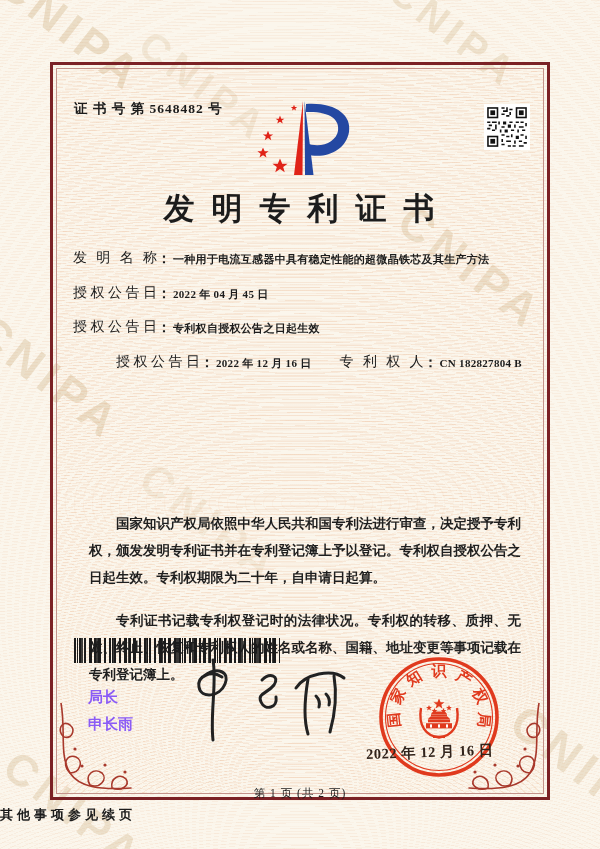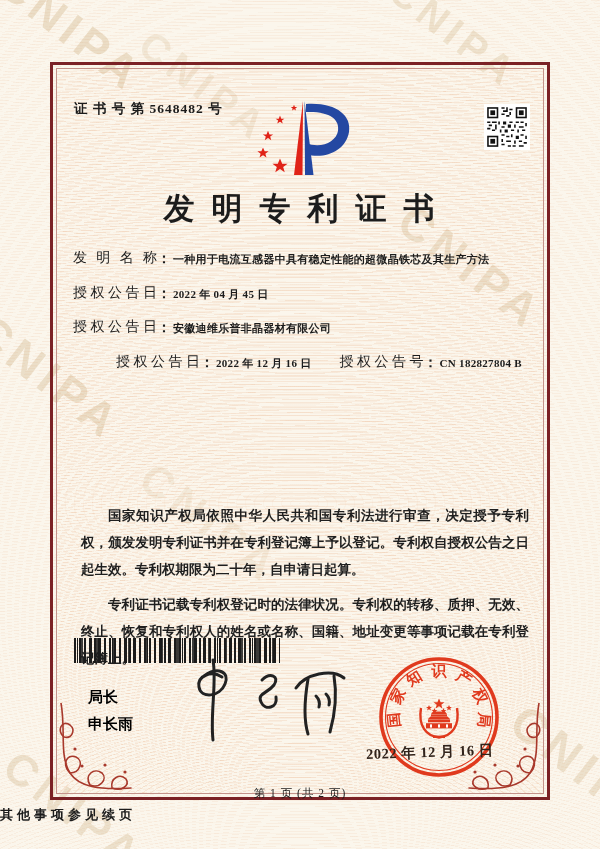--- a/index.html
+++ b/index.html
@@ -44,31 +44,31 @@
   .fields{position:absolute;left:73px;top:249px;width:470px;z-index:2;}
   .row{position:relative;height:21px;margin-bottom:13.5px;white-space:nowrap;}
   .lbl{display:inline-block;width:84px;font-size:14px;font-weight:400;
        text-align:justify;text-align-last:justify;vertical-align:top;}
   .cl{font-size:14px;font-weight:700;margin-right:2px;}
   .val{font-size:11px;font-weight:700;white-space:pre;letter-spacing:.3px;}
   .pair{display:inline-block;margin-left:43px;}
   .pair2{margin-left:24px;}
   
   .body-text{position:absolute;left:73px;top:494px;width:464px;z-index:2;}
-  .body-text p{margin:8px;font-size:13.5px;font-weight:700;line-height:27px;
+  .body-text p{margin:16px;font-size:13.5px;font-weight:700;line-height:27px;
                text-indent:2em;text-align:justify;color:#1f1f1f;}
   
   .barcode{position:absolute;left:74px;top:638px;width:206px;height:25px;z-index:2;
     background:
       repeating-linear-gradient(90deg,#1b1b1b 0 2px,rgba(0,0,0,0) 2px 5px),
       repeating-linear-gradient(90deg,#1b1b1b 3px 4px,rgba(0,0,0,0) 4px 10px),
       repeating-linear-gradient(90deg,rgba(27,27,27,.85) 6px 9px,rgba(0,0,0,0) 9px 22px);}
   
   .signer{position:absolute;left:88px;top:683px;z-index:2;
-          font-family:"Liberation Sans","DejaVu Sans",sans-serif;font-weight:700;font-size:15px;line-height:27px;color:#000000;}
+          font-family:"Liberation Sans","DejaVu Sans",sans-serif;font-weight:700;font-size:15px;line-height:27px;color:#8b5cf6;}
   .signature{position:absolute;left:166px;top:652px;z-index:3;}
   
   .seal{position:absolute;left:376px;top:654px;width:126px;height:126px;z-index:3;}
   .seal svg{position:absolute;left:0;top:0;}
   .sc{position:absolute;font-size:15px;font-weight:700;color:#e03a1e;width:16px;height:16px;
       text-align:center;line-height:16px;font-family:"Liberation Serif",serif;}
   .sc0{left:10px; top:58px; transform:rotate(-96deg);}
   .sc1{left:14px; top:34px; transform:rotate(-64deg);}
   .sc2{left:30px; top:16px; transform:rotate(-32deg);}
   .sc3{left:55px; top:9px;  transform:rotate(0deg);}
@@ -166,28 +166,28 @@
   <h1 class="title">发明专利证书</h1>
 
   <div class="fields">
     <div class="row">
       <span class="lbl">发明名称</span><span class="cl">：</span><span class="val">一种用于电流互感器中具有稳定性能的超微晶铁芯及其生产方法</span>
     </div>
     <div class="row">
       <span class="lbl">授权公告日</span><span class="cl">：</span><span class="val">2022 年 04 月 45 日</span>
     </div>
     <div class="row">
-      <span class="lbl">授权公告日</span><span class="cl">：</span><span class="val">安徽迪维乐普非晶器材有限公司</span>
+      <span class="lbl">授权公告日</span><span class="cl">：</span><span class="val">专利权自授权公告之日起生效</span>
     </div>
     <div class="row">
       <span class="pair">
         <span class="lbl">授权公告日</span><span class="cl">：</span><span class="val">2022 年 12 月 16 日</span>
       </span>
       <span class="pair pair2">
-        <span class="lbl">授权公告号</span><span class="cl">：</span><span class="val">CN 182827804 B</span>
+        <span class="lbl">专利权人</span><span class="cl">：</span><span class="val">CN 182827804 B</span>
       </span>
     </div>
   </div>
 
   <div class="body-text">
     <p>国家知识产权局依照中华人民共和国专利法进行审查，决定授予专利权，颁发发明专利证书并在专利登记簿上予以登记。专利权自授权公告之日起生效。专利权期限为二十年，自申请日起算。</p>
     <p>专利证书记载专利权登记时的法律状况。专利权的转移、质押、无效、终止、恢复和专利权人的姓名或名称、国籍、地址变更等事项记载在专利登记簿上。</p>
   </div>
 
   <div class="barcode"></div>

